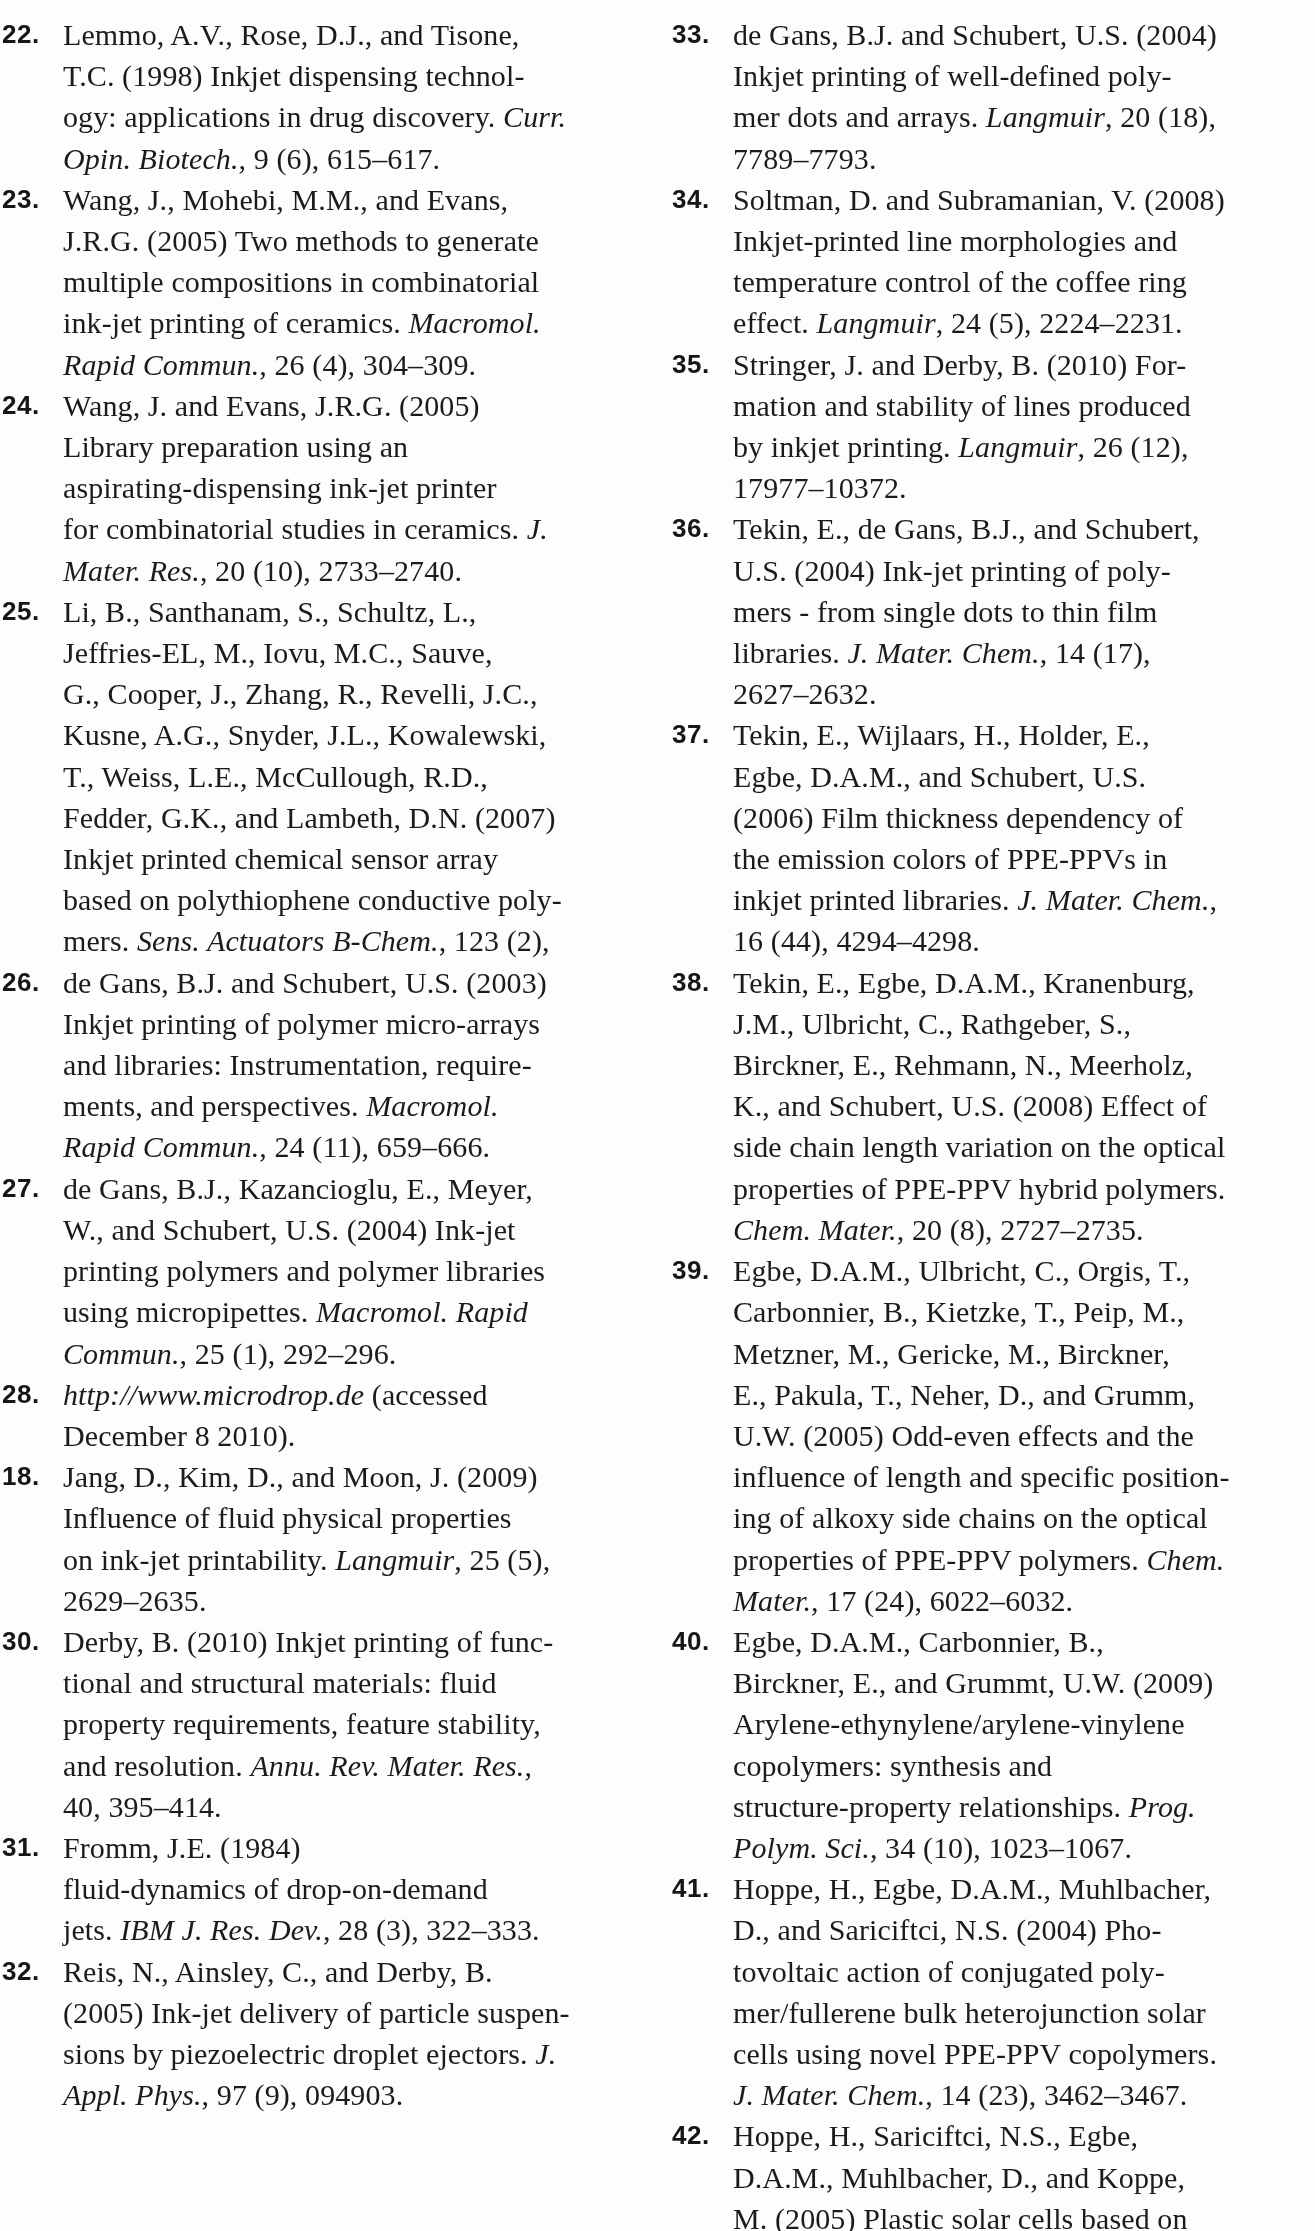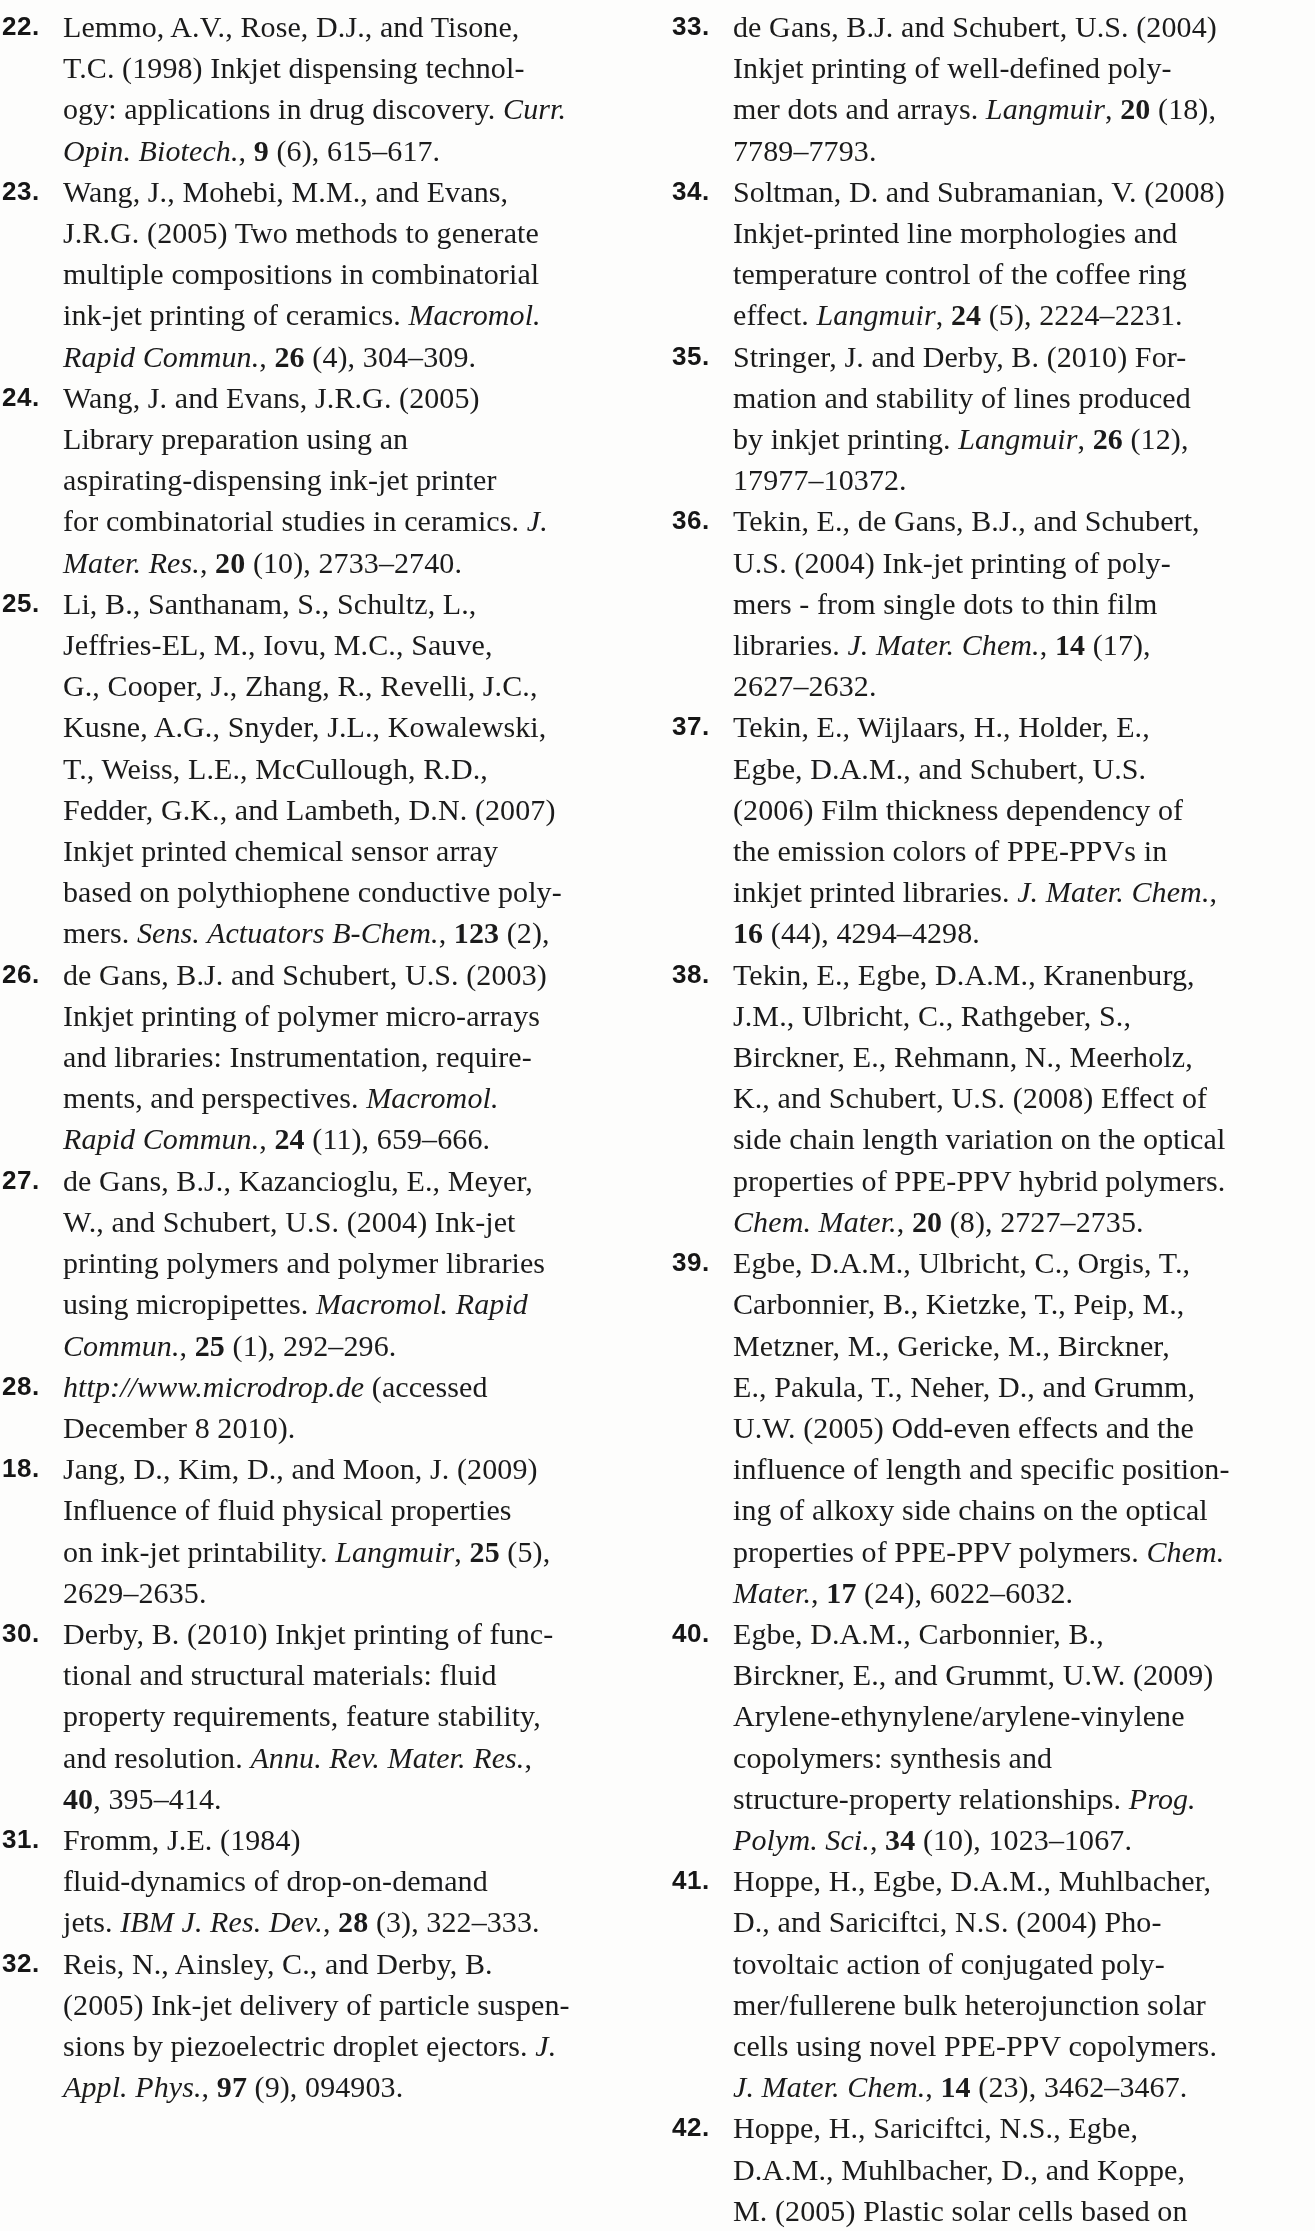--- a/index.html
+++ b/index.html
@@ -20,20 +20,21 @@
     height: 2231px;
     background: #fdfdfc;
     color: #1b1b1b;
     box-sizing: border-box;
     padding: 6px 0 0 2px;
     display: flex;
     overflow: hidden;
   }
   .column {
     flex: 0 0 auto;
+    margin-top: 8px;
   }
   .column.left  { width: 645px; margin-right: 25px; }
   .column.right { width: 641px; }
   .ref {
     display: flex;
     align-items: flex-start;
   }
   .refnum {
     flex: 0 0 61px;
     font-family: "Liberation Sans", "DejaVu Sans", sans-serif;
@@ -47,21 +48,21 @@
     flex: 1 1 auto;
     min-width: 0;
   }
   .line {
     font-size: 30px;
     line-height: 41.2px;
     white-space: nowrap;
     letter-spacing: 0.1px;
   }
   .it { font-style: italic; }
-  .bd { font-weight: 700; }
+  .bd { font-weight: 400; }
 </style>
 </head>
 <body>
 
 <div class="page" style="background: rgb(253, 253, 252); color: rgb(27, 27, 27);">
     <div class="column left">
       <div class="ref">
         <div class="refnum">22.</div>
         <div class="refbody">
           <div class="line"><span>Lemmo, A.V., Rose, D.J., and Tisone,</span></div>

